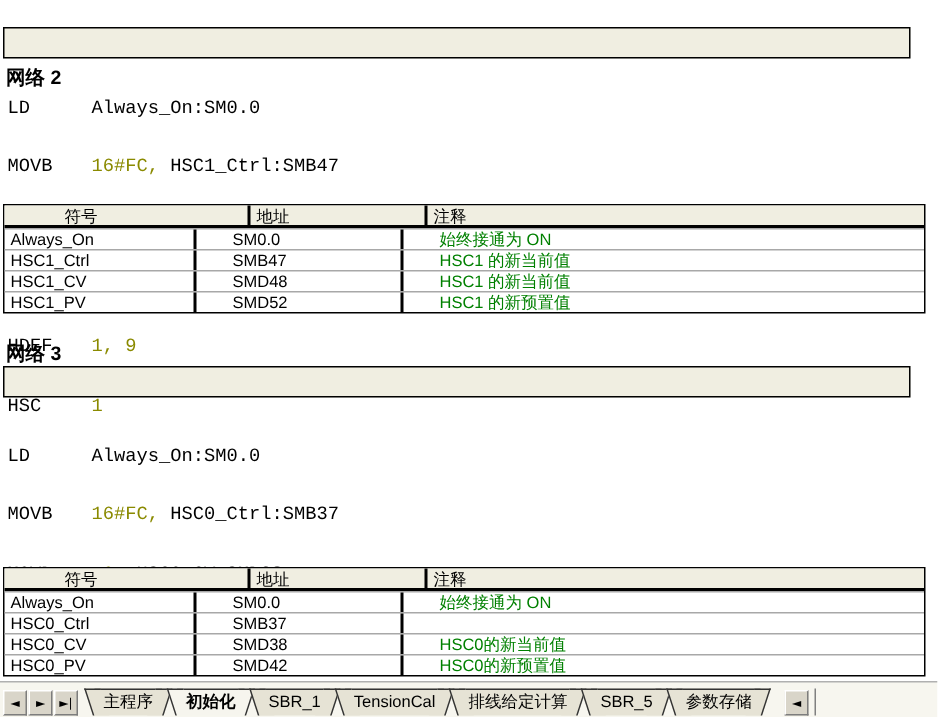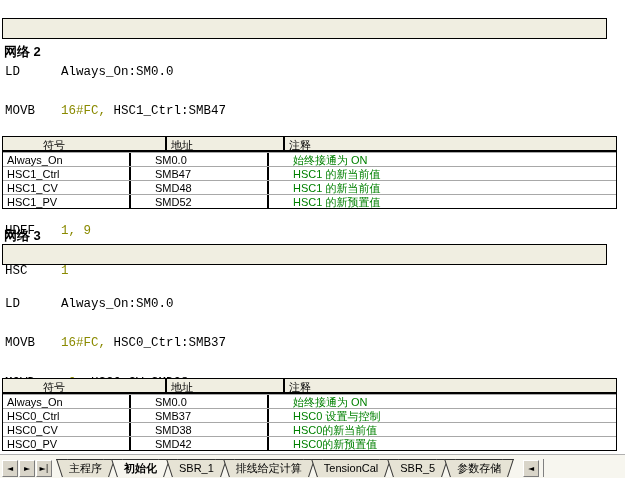--- a/index.html
+++ b/index.html
@@ -111,21 +111,20 @@
       <div class="tcell c-com">注释</div>
     </div>
     <div class="trow tbody-row">
       <div class="tcell c-sym">Always_On</div>
       <div class="tcell c-addr">SM0.0</div>
       <div class="tcell c-com">始终接通为 ON</div>
     </div>
     <div class="trow tbody-row">
       <div class="tcell c-sym">HSC0_Ctrl</div>
       <div class="tcell c-addr">SMB37</div>
-      <div class="tcell c-com">HSC0 设置与控制</div>
     </div>
     <div class="trow tbody-row">
       <div class="tcell c-sym">HSC0_CV</div>
       <div class="tcell c-addr">SMD38</div>
       <div class="tcell c-com">HSC0的新当前值</div>
     </div>
     <div class="trow tbody-row">
       <div class="tcell c-sym">HSC0_PV</div>
       <div class="tcell c-addr">SMD42</div>
       <div class="tcell c-com">HSC0的新预置值</div>
@@ -133,22 +132,22 @@
   </div>
 
   <div id="tab-strip">
     <span class="nav-btn">◄</span>
     <span class="nav-btn">►</span>
     <span class="nav-btn">►|</span>
     <div id="tab-row">
       <span class="sheet-tab"><span class="label">主程序</span></span>
       <span class="sheet-tab active"><span class="label">初始化</span></span>
       <span class="sheet-tab"><span class="label">SBR_1</span></span>
+      <span class="sheet-tab"><span class="label">TensionCal</span></span>
       <span class="sheet-tab"><span class="label">排线给定计算</span></span>
-      <span class="sheet-tab"><span class="label">TensionCal</span></span>
       <span class="sheet-tab"><span class="label">SBR_5</span></span>
       <span class="sheet-tab"><span class="label">参数存储</span></span>
     </div>
     <span class="nav-btn" id="right-scroll">◄</span>
     <span id="strip-divider"></span>
   </div>
 
 </div>
 
 </body></html>

